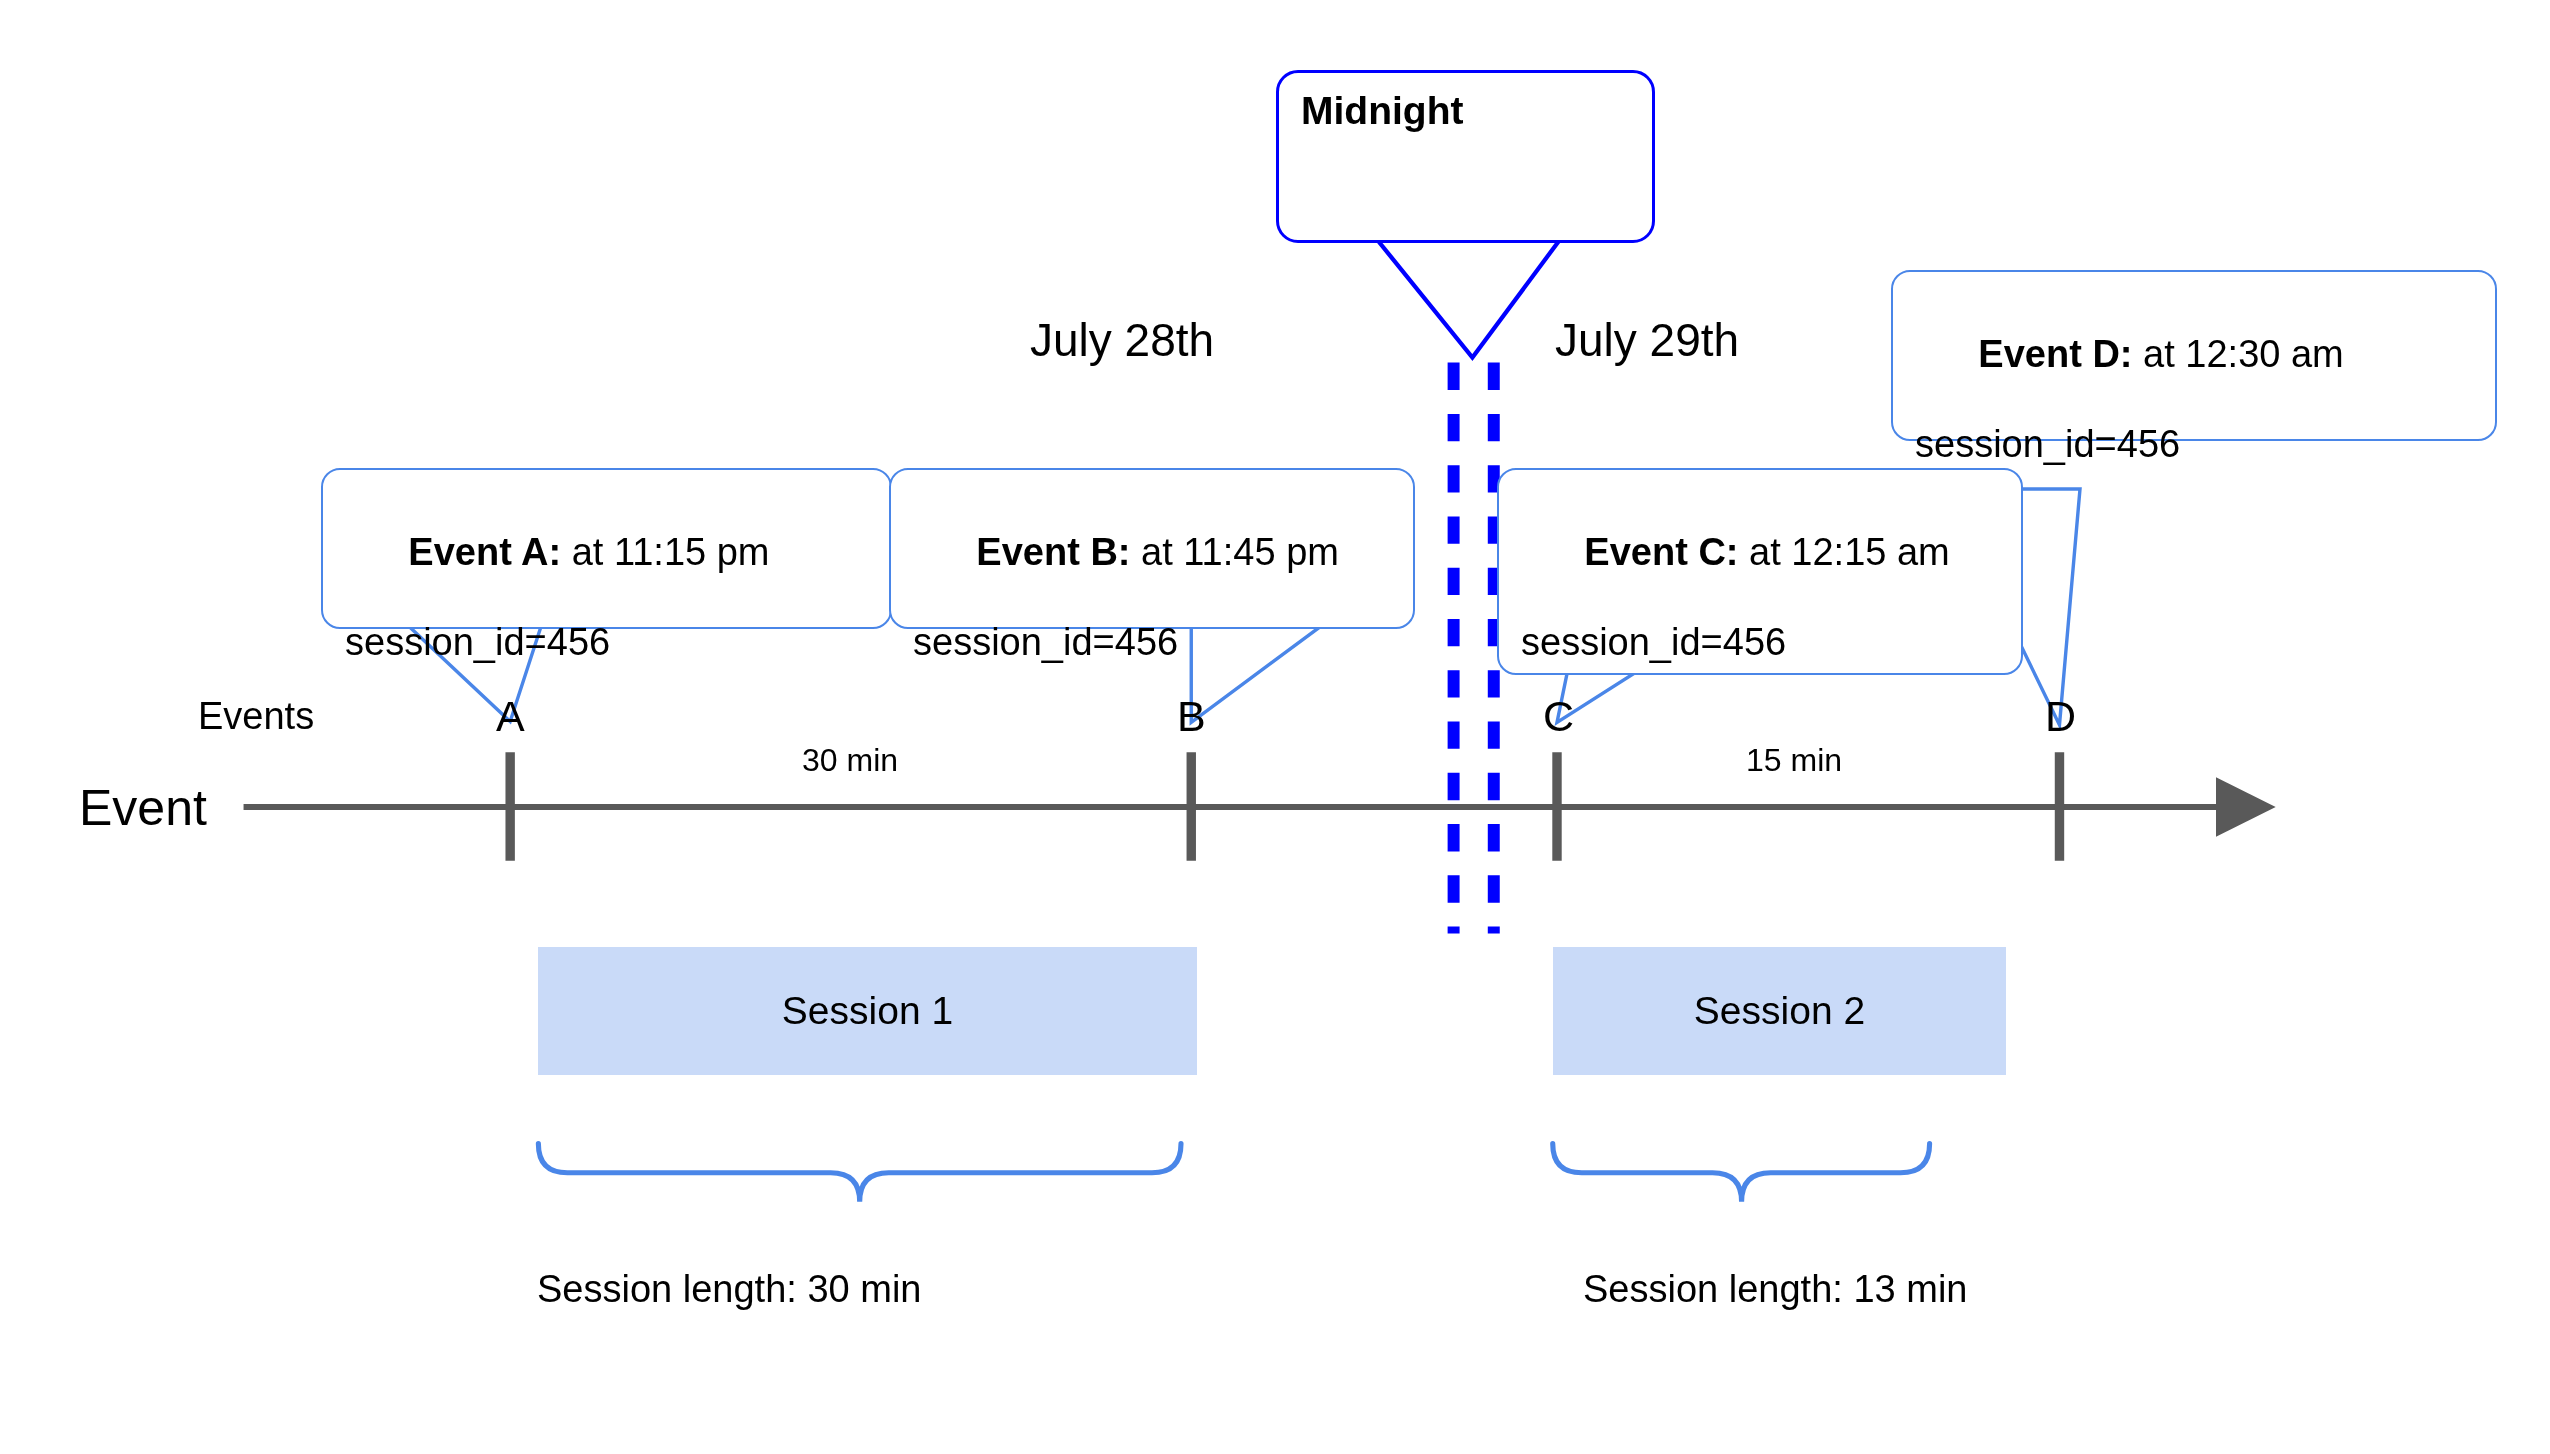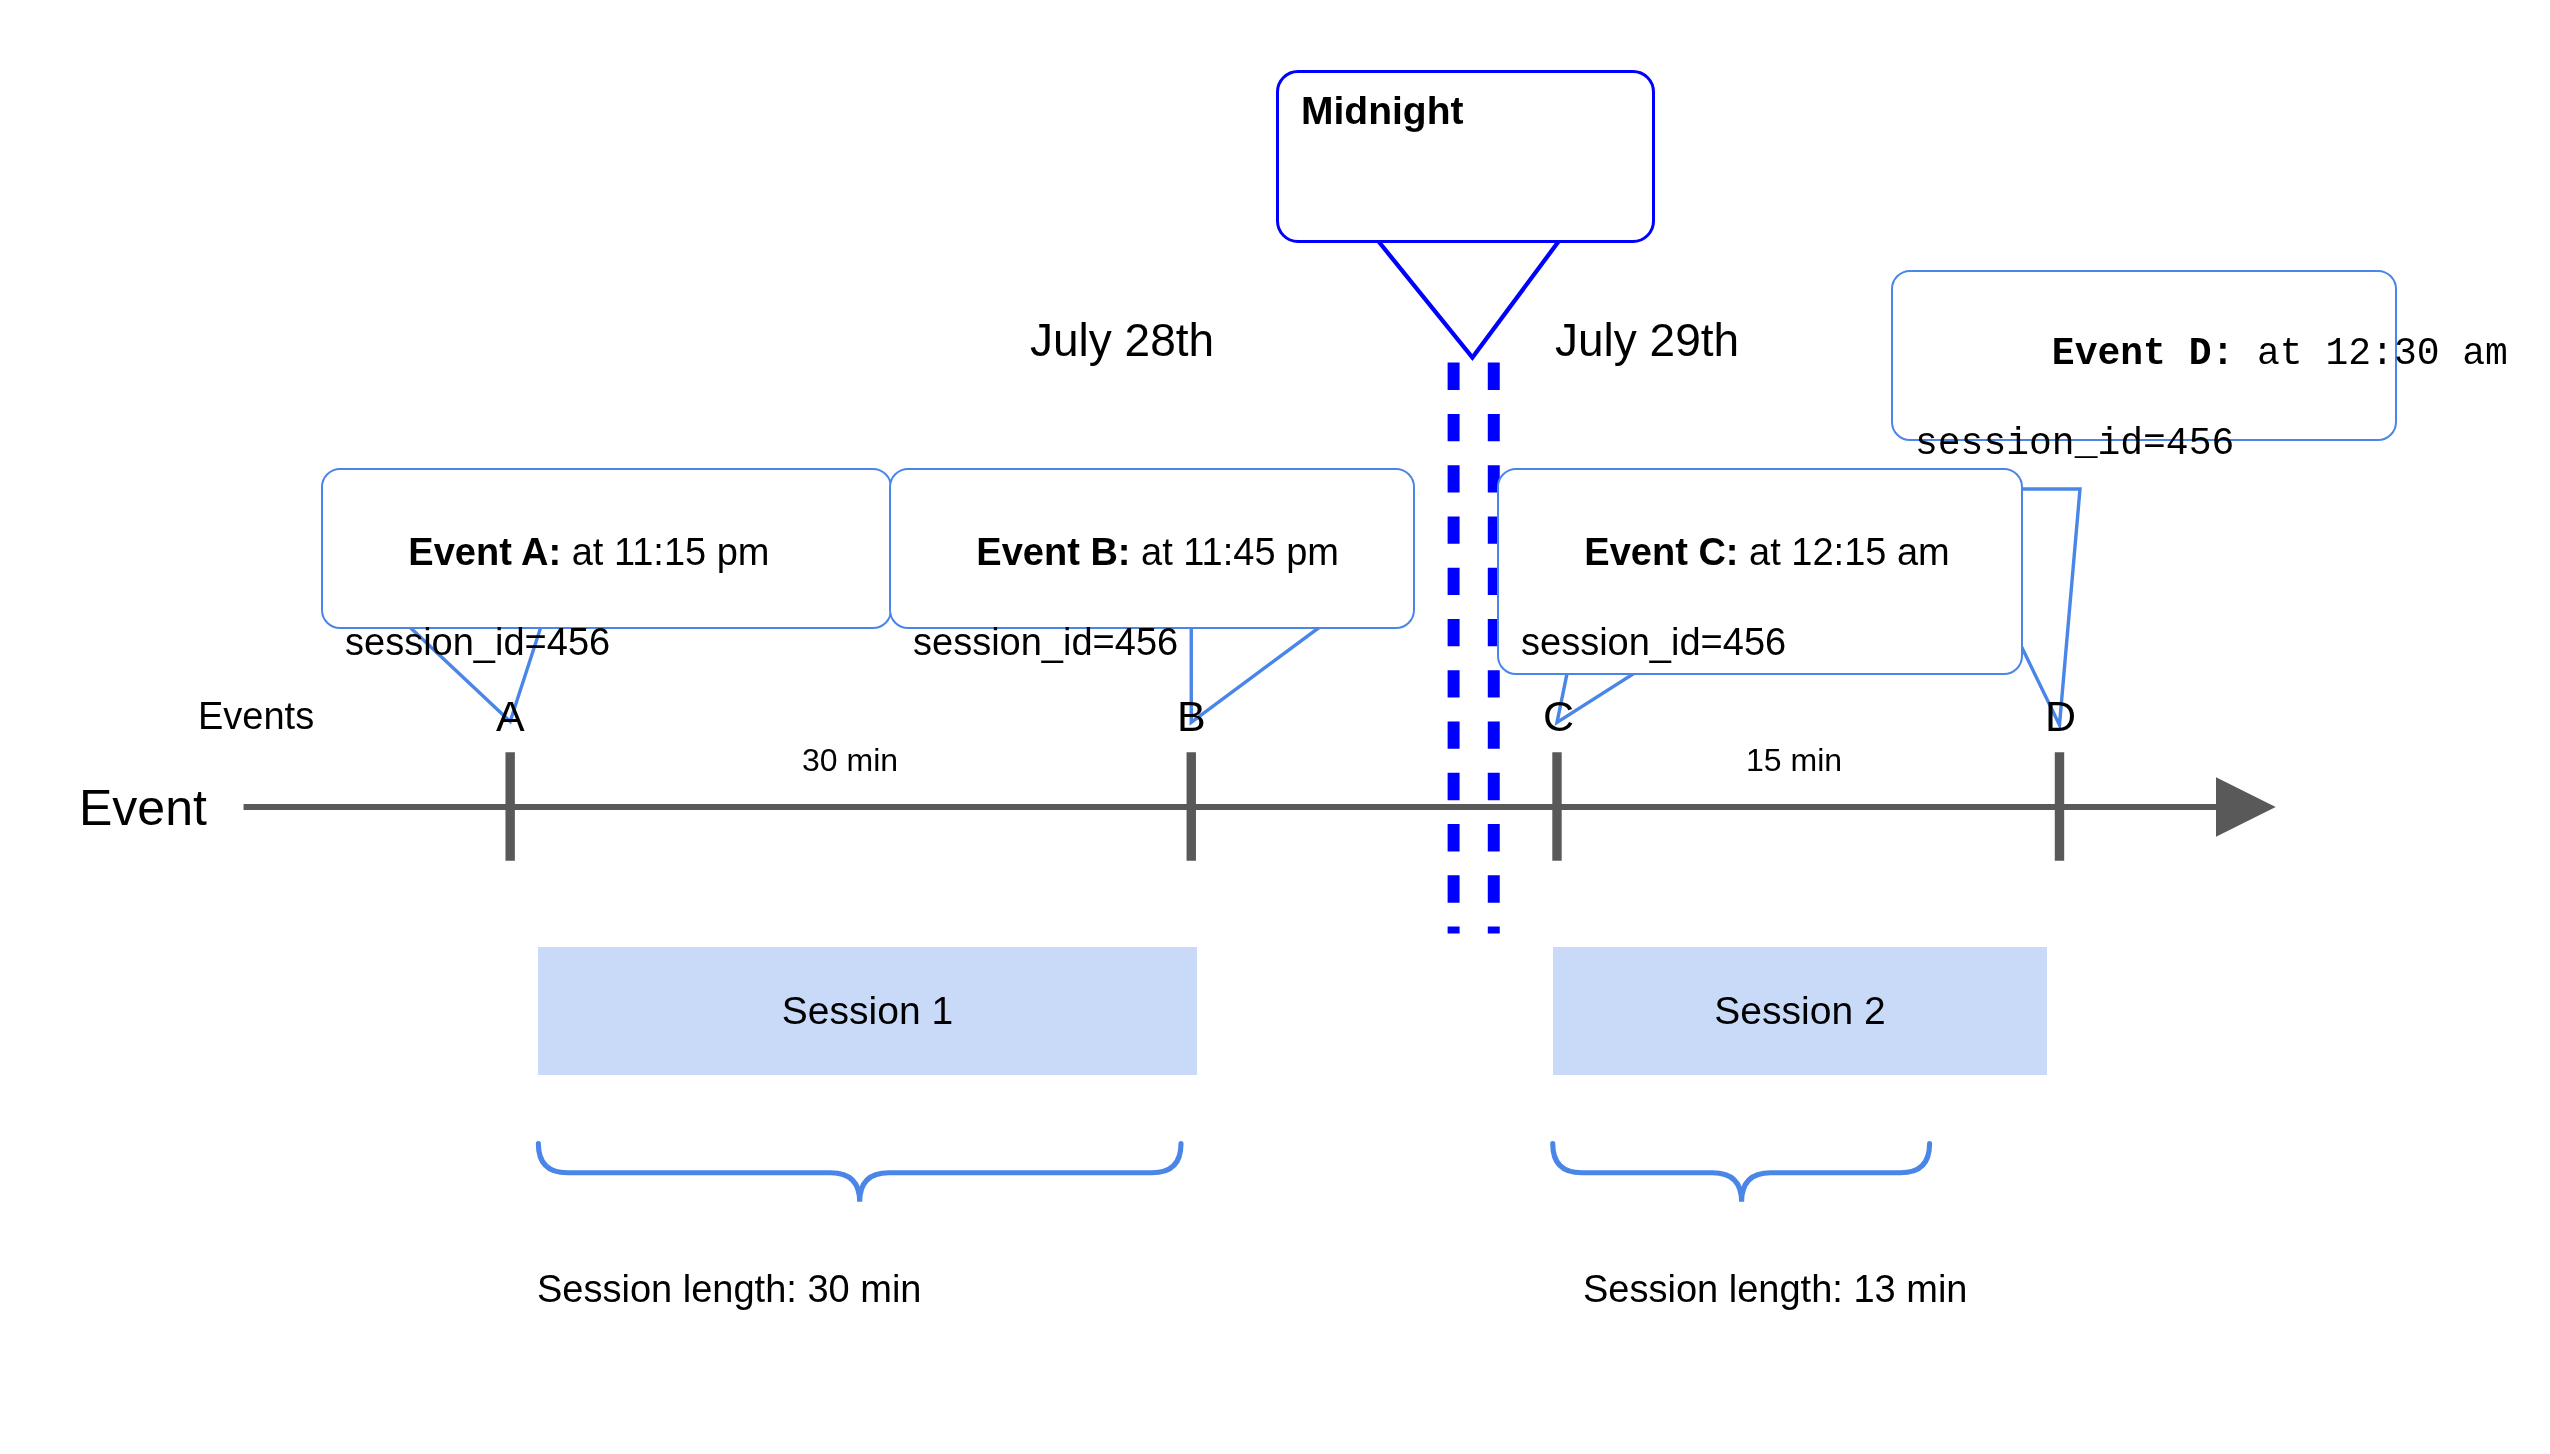--- a/index.html
+++ b/index.html
@@ -70,21 +70,21 @@
              L 2224 1372 q 34 0 34 -34" fill="none" stroke="#4a86e8" stroke-width="6" stroke-linecap="round"></path>
   </svg>
 
   <div class="callout midnight" style="left:1228px;top:70px;width:379px;height:173px;margin-left:48px;">
     <div class="txt t-midnight" style="position:static;">Midnight</div>
   </div>
 
   <div class="txt t-date" style="left:1030px;top:313px;">July 28th</div>
   <div class="txt t-date" style="left:1555px;top:313px;">July 29th</div>
 
-  <div class="callout" style="left:1891px;top:270px;width:506px;height:171px;font-family:Liberation Mono, monospace;">
+  <div class="callout" style="left:1891px;top:270px;width:606px;height:171px;">
     <div class="txt t-callout" style="position:static;">
       <b>Event D:</b><span> at 12:30 am</span>
     </div>
     <div class="txt t-callout" style="position:static;">session_id=456</div>
   </div>
 
   <div class="callout" style="left:321px;top:468px;width:571px;height:161px;">
     <div class="txt t-callout" style="position:static;">
       <b>Event A:</b><span> at 11:15 pm</span>
     </div>
@@ -112,21 +112,21 @@
   <div class="txt t-tick" style="left:1177px;top:691px;">B</div>
   <div class="txt t-tick" style="left:1543px;top:691px;">C</div>
   <div class="txt t-tick" style="left:2045px;top:691px;">D</div>
 
   <div class="txt t-dur" style="left:802px;top:742px;">30 min</div>
   <div class="txt t-dur" style="left:1746px;top:742px;">15 min</div>
 
   <div class="session-bar" style="left:538px;top:947px;width:643px;height:128px;padding-left:16px;">
     <div class="txt t-session lbl" style="position:absolute;">Session 1</div>
   </div>
-  <div class="session-bar" style="left:1553px;top:947px;width:453px;height:128px;padding-left:41px;">
+  <div class="session-bar" style="left:1553px;top:947px;width:453px;height:128px;">
     <div class="txt t-session lbl" style="position:absolute;">Session 2</div>
   </div>
 
   <div class="txt t-len" style="left:537px;top:1267px;">Session length: 30 min</div>
   <div class="txt t-len" style="left:1583px;top:1267px;">Session length: 13 min</div>
 
 </div>
 
 
 </body></html>

